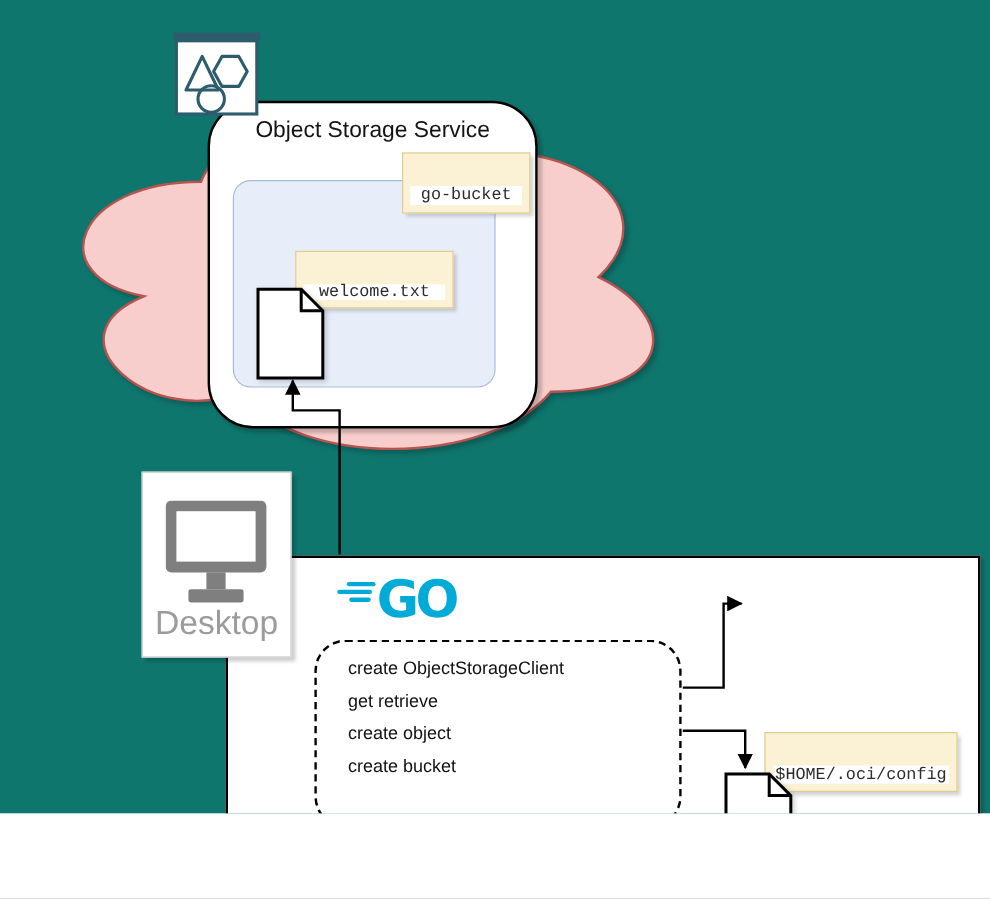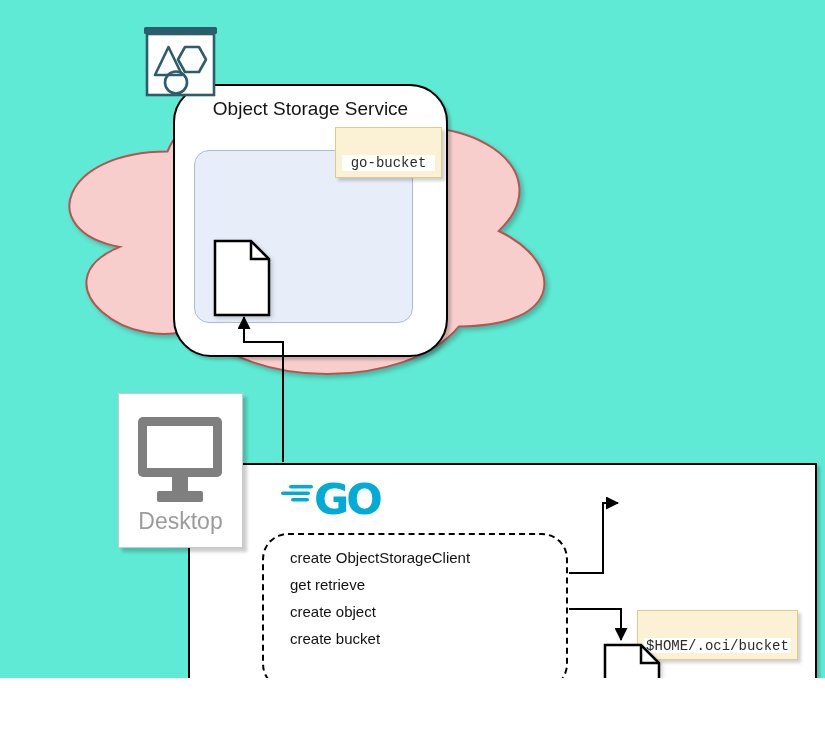--- a/index.html
+++ b/index.html
@@ -1,21 +1,21 @@
 <!DOCTYPE html>
 <html><head>
 <meta charset="utf-8">
 <style>
   * { margin: 0; padding: 0; box-sizing: border-box; }
   html, body { background: #ffffff; }
   body { font-family: "Liberation Sans", sans-serif; }
   .canvas {
     position: relative;
     width: 825px; height: 678px;
-    background: #5eead4;
+    background: #0f766e;
     overflow: hidden;
   }
   svg { display: block; }
 
   
   .cloud-svg { position: absolute; left: 33px; top: 70px; z-index: 1;
                filter: drop-shadow(3px 3px 2px rgba(0,0,0,0.22)); }
 
   
   .oss-box {
@@ -67,21 +67,21 @@
 
   
   .desktop-box {
     position: absolute; left: 118px; top: 393px; width: 125px; height: 155px;
     background: #ffffff; border: 1px solid #c9c9c9; z-index: 8;
     box-shadow: 4px 4px 3px rgba(0,0,0,0.20);
   }
   .monitor-svg { position: absolute; left: 19px; top: 23px; }
   .desktop-label {
     position: absolute; bottom: 12px; left: 0; width: 100%;
-    text-align: center; font-size: 23px; color: #9b9b9b;
+    text-align: center; font-size: 28px; color: #9b9b9b;
   }
 
   
   .go-logo { position: absolute; left: 278px; top: 469px; z-index: 6; }
   .go-logo text { font-family: "DejaVu Sans", sans-serif; font-weight: bold;
                   letter-spacing: -3px; }
 
   
   .steps-box {
     position: absolute; left: 262px; top: 533px; width: 306px; height: 157px;
@@ -119,20 +119,23 @@
 
   <div class="oss-box">
     <div class="oss-title">Object Storage Service</div>
     <div class="bucket-rect"></div>
   </div>
 
   <div class="note note-bucket">
     <div class="note-inner">go-bucket</div>
   </div>
 
+  <div class="note note-object">
+    <div class="note-inner">welcome.txt</div>
+  </div>
 
   <svg class="file-svg file-bucket" width="60" height="78" viewBox="0 0 60 78">
     <path d="M2 2 L38 2 L56 20 L56 76 L2 76 Z" fill="#ffffff" stroke="#000000" stroke-width="2.5"></path>
     <path d="M38 2 L38 20 L56 20" fill="none" stroke="#000000" stroke-width="2.5"></path>
   </svg>
 
   <svg class="oci-icon" width="78" height="74" viewBox="0 0 78 74">
     <rect x="2" y="2" width="73" height="7" rx="1.5" fill="#2D5D6D"></rect>
     <rect x="5" y="9" width="67" height="61" fill="#ffffff" stroke="#2D5D6D" stroke-width="2.6"></rect>
     <polygon points="13,50 40,50 26.5,22" fill="none" stroke="#2D5D6D" stroke-width="2.6" stroke-linejoin="round"></polygon>
@@ -161,21 +164,21 @@
 
   <div class="steps-box">
     <div class="step-line">create ObjectStorageClient</div>
     <div class="step-line">get retrieve</div>
     <div class="step-line">create object</div>
     <div class="step-line">create bucket</div>
   </div>
 
 
   <div class="note note-config">
-    <div class="note-inner">$HOME/.oci/bucket</div>
+    <div class="note-inner">$HOME/.oci/config</div>
   </div>
 
   <svg class="file-svg file-config" width="60" height="74" viewBox="0 0 60 74">
     <path d="M2 2 L38 2 L56 20 L56 72 L2 72 Z" fill="#ffffff" stroke="#000000" stroke-width="2.5"></path>
     <path d="M38 2 L38 20 L56 20" fill="none" stroke="#000000" stroke-width="2.5"></path>
   </svg>
 
   <svg class="connectors" width="825" height="749" viewBox="0 0 825 749">
     <defs>
       <marker id="arrow" markerUnits="userSpaceOnUse" markerWidth="13" markerHeight="13" viewBox="0 0 13 13" refX="12" refY="6.5" orient="auto">

